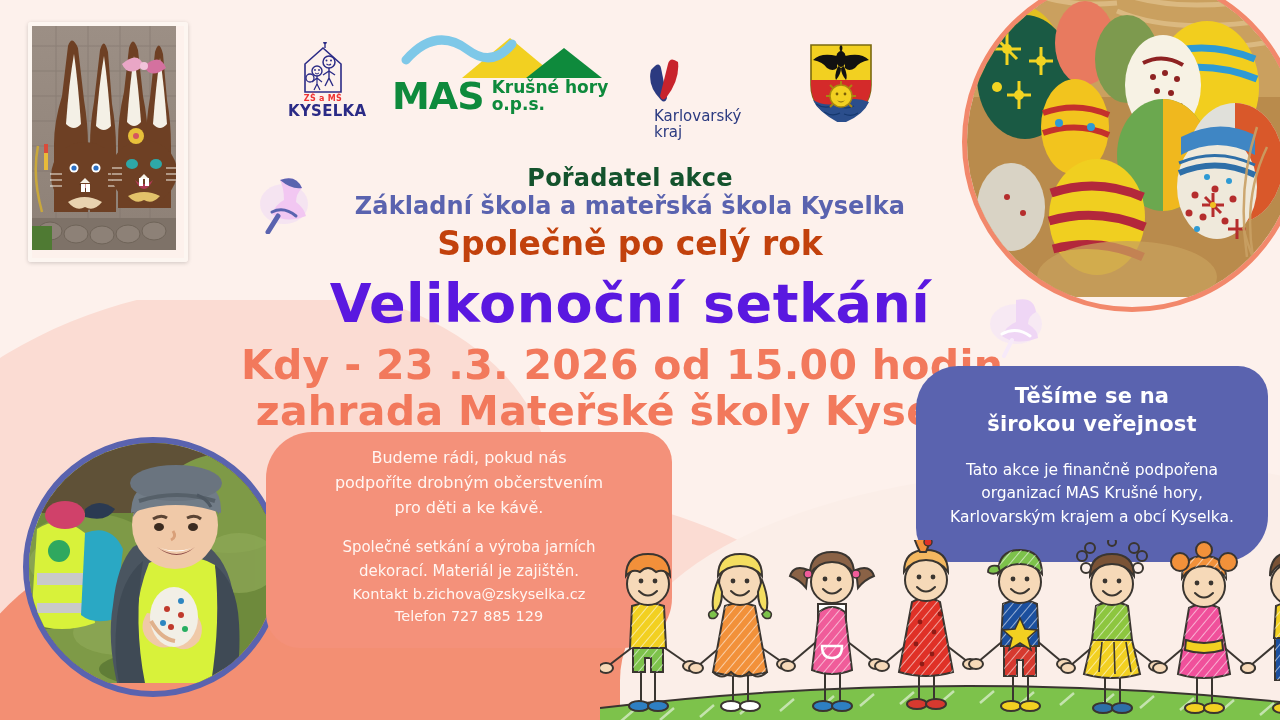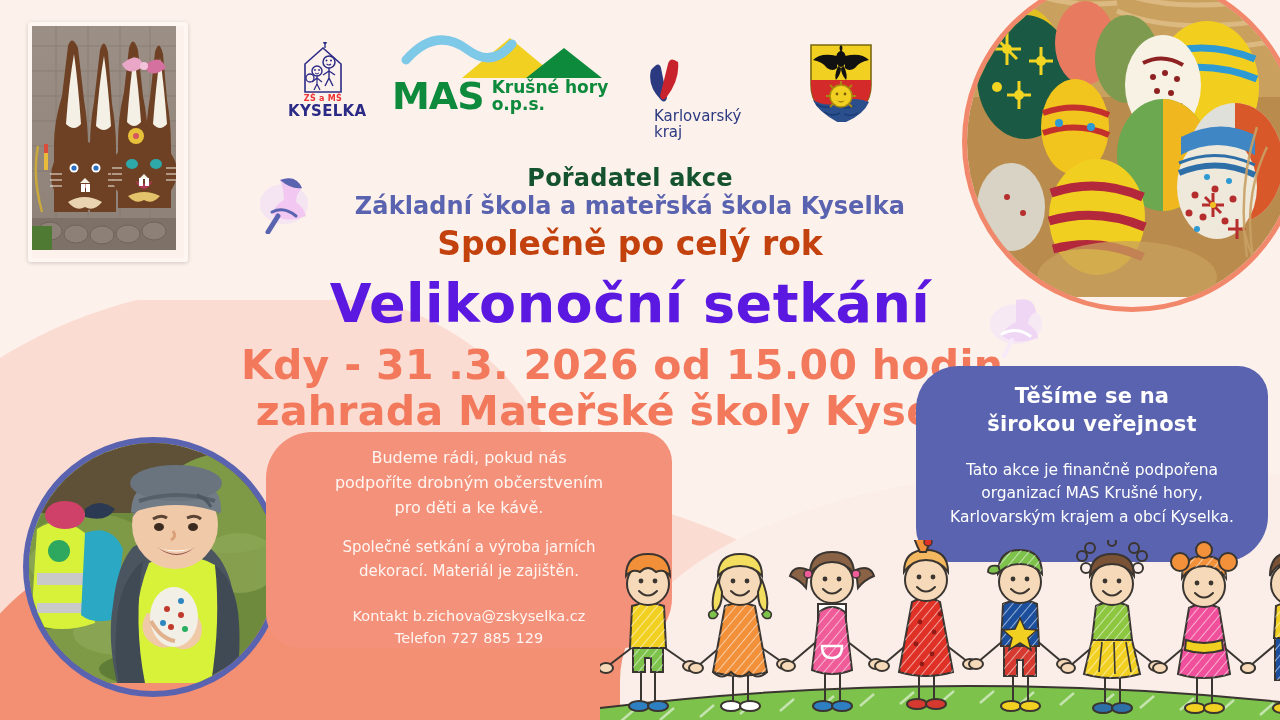--- a/index.html
+++ b/index.html
@@ -60,21 +60,21 @@
     position:absolute;left:916px;top:366px;width:352px;height:196px;
     background:#5A63AF;
     border-radius:42px 30px 46px 34px;
     color:#FFFFFF;text-align:center;
     padding:16px 20px 0;box-sizing:border-box;
   }
   .bb-title{font-size:21px;font-weight:600;line-height:1.35;letter-spacing:.2px;}
   .bb-body{font-size:15.5px;line-height:1.52;margin-top:20px;}
   .bo-p1{font-size:16px;line-height:1.55;}
   .bo-p2{font-size:15px;line-height:1.55;margin-top:16px;}
-  .bo-p3{font-size:14.5px;line-height:1.55;margin-top:22px;}
+  .bo-p3{font-size:14.5px;line-height:1.55;}
   
   .headline{
     position:absolute;left:230px;top:164px;width:800px;text-align:center;
   }
   .h-organiser{
     font-size:24px;font-weight:700;color:#14532d;letter-spacing:.2px;line-height:1.18;
   }
   .h-school{
     font-size:24px;font-weight:700;color:#5A63AF;letter-spacing:.1px;line-height:1.18;
   }
@@ -464,21 +464,21 @@
       <path d="M14 42 q14 -8 28 2" stroke="#FFFFFF" stroke-width="3" fill="none" stroke-linecap="round"></path>
       <path d="M24 48 L16 64" stroke="#F7EAF9" stroke-width="4" stroke-linecap="round"></path>
     </svg>
   </span>
 
   <div class="headline">
     <div class="h-organiser">Pořadatel akce</div>
     <div class="h-school">Základní škola a mateřská škola Kyselka</div>
     <div class="h-motto">Společně po celý rok</div>
     <div class="h-main">Velikonoční setkání</div>
-    <div class="h-when">Kdy - 31 .3. 2026 od 15.00 hodin,</div>
+    <div class="h-when">Kdy - 23 .3. 2026 od 15.00 hodin,</div>
     <div class="h-where">zahrada Mateřské školy Kyselka</div>
   </div>
 
   <div class="box-orange">
     <div class="bo-p1">
       <div>Budeme rádi, pokud nás</div>
       <div>podpoříte drobným občerstvením</div>
       <div>pro děti a ke kávě.</div>
     </div>
     <div class="bo-p2">

